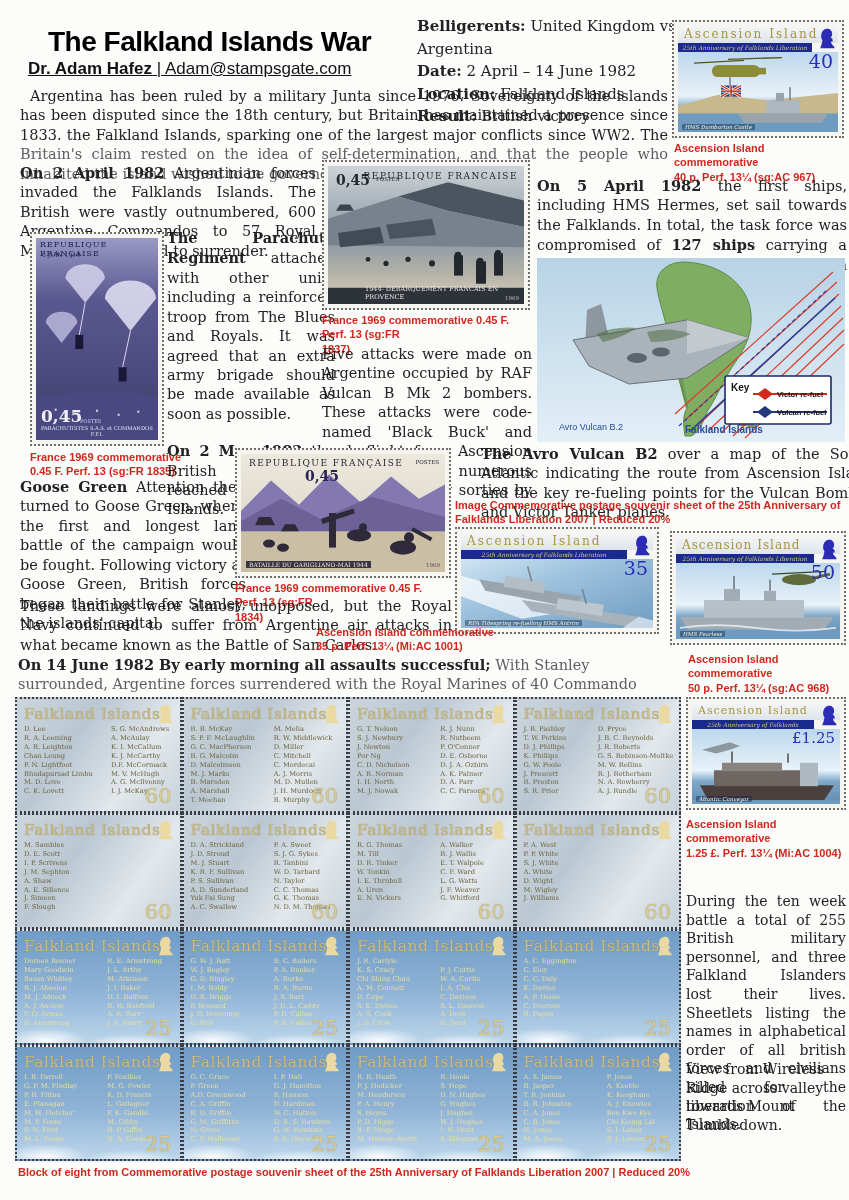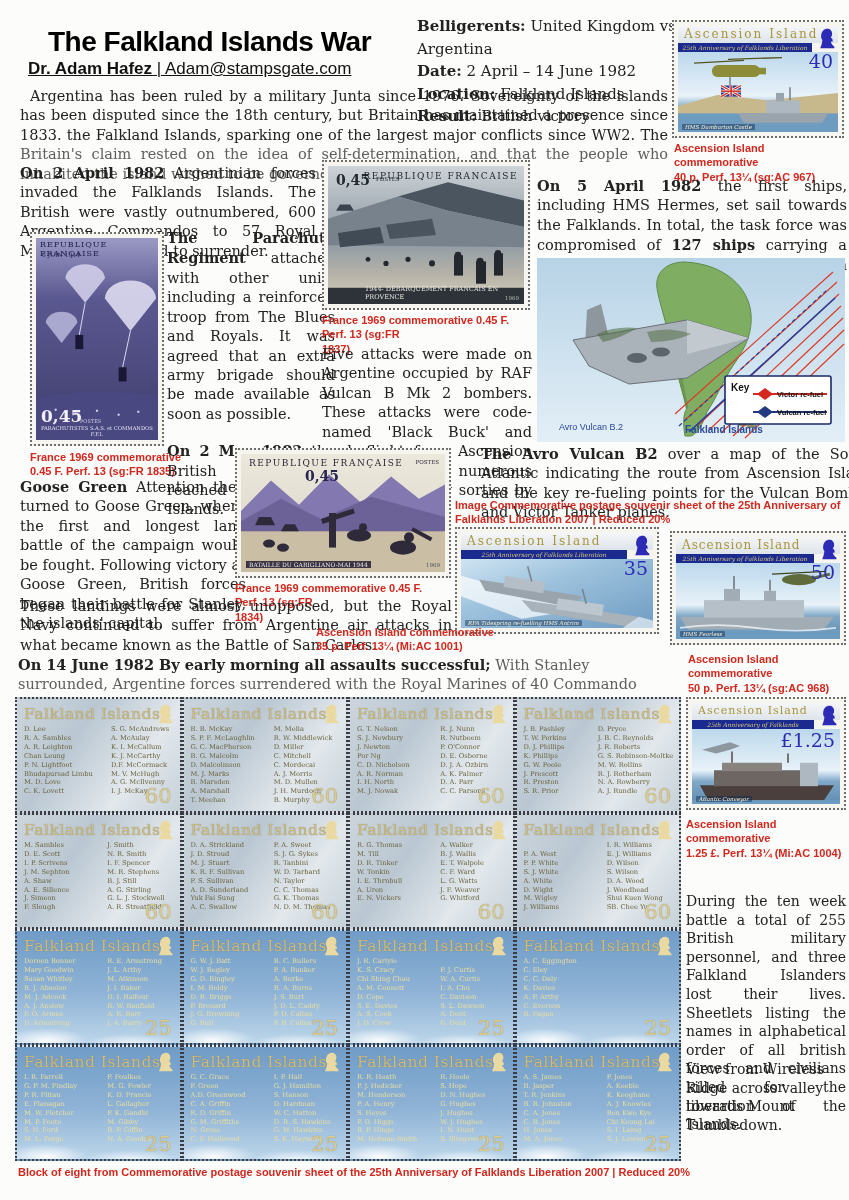--- a/index.html
+++ b/index.html
@@ -372,21 +372,21 @@
   <p id="p-june14" class="abs body-p">
     <b>On 14 June 1982</b><b> By early morning all assaults successful;</b><span class="gray"> With Stanley surrounded, Argentine forces surrendered with the Royal Marines of 40 Commando raising the British flag on West Falkland to mark the end of the conflict.</span>
   </p>
 
   <div id="sheetlet">
       <div class="fk-stamp fk-light"><span class="fk-title">Falkland Islands</span><svg class="fk-queen" viewBox="0 0 12 16">
           <path d="M6.2 .6C8.4 .6 9.9 2.2 9.9 4.4C9.9 5.6 9.5 6.6 8.8 7.3C9.6 7.7 10.2 8.4 10.3 9.4L10.4 10.2L8.9 10.4C9.3 11.9 10.3 13.2 11.6 14.1L11.6 15.4L.8 15.4C1.7 13.4 2.4 11.3 2.5 9.2C1.6 8 1.2 6.4 1.7 4.7C2.2 2.3 4 .6 6.2 .6Z"></path>
         </svg><div class="fk-cols">
           <div>
             <div class="fk-name">D. Lee</div>
-            <div class="fk-name">R. A. Sambles</div>
+            <div class="fk-name">R. A. Leeming</div>
             <div class="fk-name">A. R. Leighton</div>
             <div class="fk-name">Chan Leung</div>
             <div class="fk-name">P. N. Lightfoot</div>
             <div class="fk-name">Bhudapursad Limbu</div>
             <div class="fk-name">M. D. Love</div>
             <div class="fk-name">C. K. Lovett</div>
           </div>
           <div>
             <div class="fk-name">S. G. McAndrews</div>
             <div class="fk-name">A. McAulay</div>
@@ -478,30 +478,20 @@
           <div>
             <div class="fk-name">M. Sambles</div>
             <div class="fk-name">D. E. Scott</div>
             <div class="fk-name">I. P. Scrivens</div>
             <div class="fk-name">J. M. Sephton</div>
             <div class="fk-name">A. Shaw</div>
             <div class="fk-name">A. E. Sillence</div>
             <div class="fk-name">J. Simeon</div>
             <div class="fk-name">F. Slough</div>
           </div>
-          <div>
-            <div class="fk-name">J. Smith</div>
-            <div class="fk-name">N. R. Smith</div>
-            <div class="fk-name">I. F. Spencer</div>
-            <div class="fk-name">M. R. Stephens</div>
-            <div class="fk-name">B. J. Still</div>
-            <div class="fk-name">A. G. Stirling</div>
-            <div class="fk-name">G. L. J. Stockwell</div>
-            <div class="fk-name">A. R. Streatfield</div>
-          </div>
         </div><div class="fk-val">60</div></div>
       <div class="fk-stamp fk-light"><span class="fk-title">Falkland Islands</span><svg class="fk-queen" viewBox="0 0 12 16">
           <path d="M6.2 .6C8.4 .6 9.9 2.2 9.9 4.4C9.9 5.6 9.5 6.6 8.8 7.3C9.6 7.7 10.2 8.4 10.3 9.4L10.4 10.2L8.9 10.4C9.3 11.9 10.3 13.2 11.6 14.1L11.6 15.4L.8 15.4C1.7 13.4 2.4 11.3 2.5 9.2C1.6 8 1.2 6.4 1.7 4.7C2.2 2.3 4 .6 6.2 .6Z"></path>
         </svg><div class="fk-cols">
           <div>
             <div class="fk-name">D. A. Strickland</div>
             <div class="fk-name">J. D. Stroud</div>
             <div class="fk-name">M. J. Stuart</div>
             <div class="fk-name">K. R. F. Sullivan</div>
             <div class="fk-name">P. S. Sullivan</div>
@@ -547,30 +537,20 @@
         </svg><div class="fk-cols">
           <div>
             <div class="fk-name">P. A. West</div>
             <div class="fk-name">P. P. White</div>
             <div class="fk-name">S. J. White</div>
             <div class="fk-name">A. White</div>
             <div class="fk-name">D. Wight</div>
             <div class="fk-name">M. Wigley</div>
             <div class="fk-name">J. Williams</div>
           </div>
-          <div>
-            <div class="fk-name">I. R. Williams</div>
-            <div class="fk-name">E. J. Williams</div>
-            <div class="fk-name">D. Wilson</div>
-            <div class="fk-name">S. Wilson</div>
-            <div class="fk-name">D. A. Wood</div>
-            <div class="fk-name">J. Woodhead</div>
-            <div class="fk-name">Shui Kuen Wong</div>
-            <div class="fk-name">SB. Chee Yu</div>
-          </div>
         </div><div class="fk-val">60</div></div>
       <div class="fk-stamp fk-blue"><span class="fk-title">Falkland Islands</span><svg class="fk-queen" viewBox="0 0 12 16">
           <path d="M6.2 .6C8.4 .6 9.9 2.2 9.9 4.4C9.9 5.6 9.5 6.6 8.8 7.3C9.6 7.7 10.2 8.4 10.3 9.4L10.4 10.2L8.9 10.4C9.3 11.9 10.3 13.2 11.6 14.1L11.6 15.4L.8 15.4C1.7 13.4 2.4 11.3 2.5 9.2C1.6 8 1.2 6.4 1.7 4.7C2.2 2.3 4 .6 6.2 .6Z"></path>
         </svg><div class="fk-cols">
           <div>
             <div class="fk-name">Doreen Bonner</div>
             <div class="fk-name">Mary Goodwin</div>
             <div class="fk-name">Susan Whitley</div>
             <div class="fk-name">R. J. Absolon</div>
             <div class="fk-name">M. J. Adcock</div>
@@ -637,21 +617,21 @@
           </div>
         </div><div class="fk-val">25</div></div>
       <div class="fk-stamp fk-blue"><span class="fk-title">Falkland Islands</span><svg class="fk-queen" viewBox="0 0 12 16">
           <path d="M6.2 .6C8.4 .6 9.9 2.2 9.9 4.4C9.9 5.6 9.5 6.6 8.8 7.3C9.6 7.7 10.2 8.4 10.3 9.4L10.4 10.2L8.9 10.4C9.3 11.9 10.3 13.2 11.6 14.1L11.6 15.4L.8 15.4C1.7 13.4 2.4 11.3 2.5 9.2C1.6 8 1.2 6.4 1.7 4.7C2.2 2.3 4 .6 6.2 .6Z"></path>
         </svg><div class="fk-cols">
           <div>
             <div class="fk-name">A. C. Eggington</div>
             <div class="fk-name">C. Eley</div>
             <div class="fk-name">C. C. Daly</div>
             <div class="fk-name">K. Davies</div>
-            <div class="fk-name">A. P. Arthy</div>
+            <div class="fk-name">A. P. Hoole</div>
             <div class="fk-name">C. Everson</div>
             <div class="fk-name">R. Fagan</div>
           </div>
         </div><div class="fk-val">25</div></div>
       <div class="fk-stamp fk-blue"><span class="fk-title">Falkland Islands</span><svg class="fk-queen" viewBox="0 0 12 16">
           <path d="M6.2 .6C8.4 .6 9.9 2.2 9.9 4.4C9.9 5.6 9.5 6.6 8.8 7.3C9.6 7.7 10.2 8.4 10.3 9.4L10.4 10.2L8.9 10.4C9.3 11.9 10.3 13.2 11.6 14.1L11.6 15.4L.8 15.4C1.7 13.4 2.4 11.3 2.5 9.2C1.6 8 1.2 6.4 1.7 4.7C2.2 2.3 4 .6 6.2 .6Z"></path>
         </svg><div class="fk-cols">
           <div>
             <div class="fk-name">I. R. Farrell</div>
             <div class="fk-name">G. P. M. Findlay</div>
@@ -762,21 +742,21 @@
           <polygon points="8,60 142,60 132,76 16,76" fill="#4a3f3c"></polygon>
           <rect x="22" y="44" width="86" height="17" fill="#6e6662"></rect>
           <rect x="108" y="36" width="18" height="25" fill="#aeb8c0"></rect>
           <rect x="30" y="36" width="60" height="9" fill="#8a8480"></rect>
           <line x1="40" y1="24" x2="40" y2="36" stroke="#5a544e" stroke-width="1.6"></line>
           <line x1="96" y1="26" x2="96" y2="36" stroke="#5a544e" stroke-width="1.6"></line>
           <path d="M0 76 L148 76 L148 80 L0 80 Z" fill="#6e9cc0"></path>
         </svg>
         <span class="ac-label">Atlantic Conveyor</span>
       </div>
-      <span class="ac-val" style="font-size:19px;top:26px;">£1.25</span>
+      <span class="ac-val" style="font-size:15px;top:26px;">£1.25</span>
     </div>
   </div>
   <div id="cap-ac125" class="abs red-cap">Ascension Island commemorative
 1.25 £. Perf. 13¼ (Mi:AC 1004)</div>
 
   <p id="lwf-body" class="abs just">During the ten week battle a total of 255 British military personnel, and three Falkland Islanders lost their lives. Sheetlets listing the names in alphabetical order of all british forces and civilians killed for the liberation of the Islands.</p>
   <p id="lwf-view" class="abs">View from Wireless Ridge across valley towards Mount Tumbledown.</p>
 
 </div>
 

